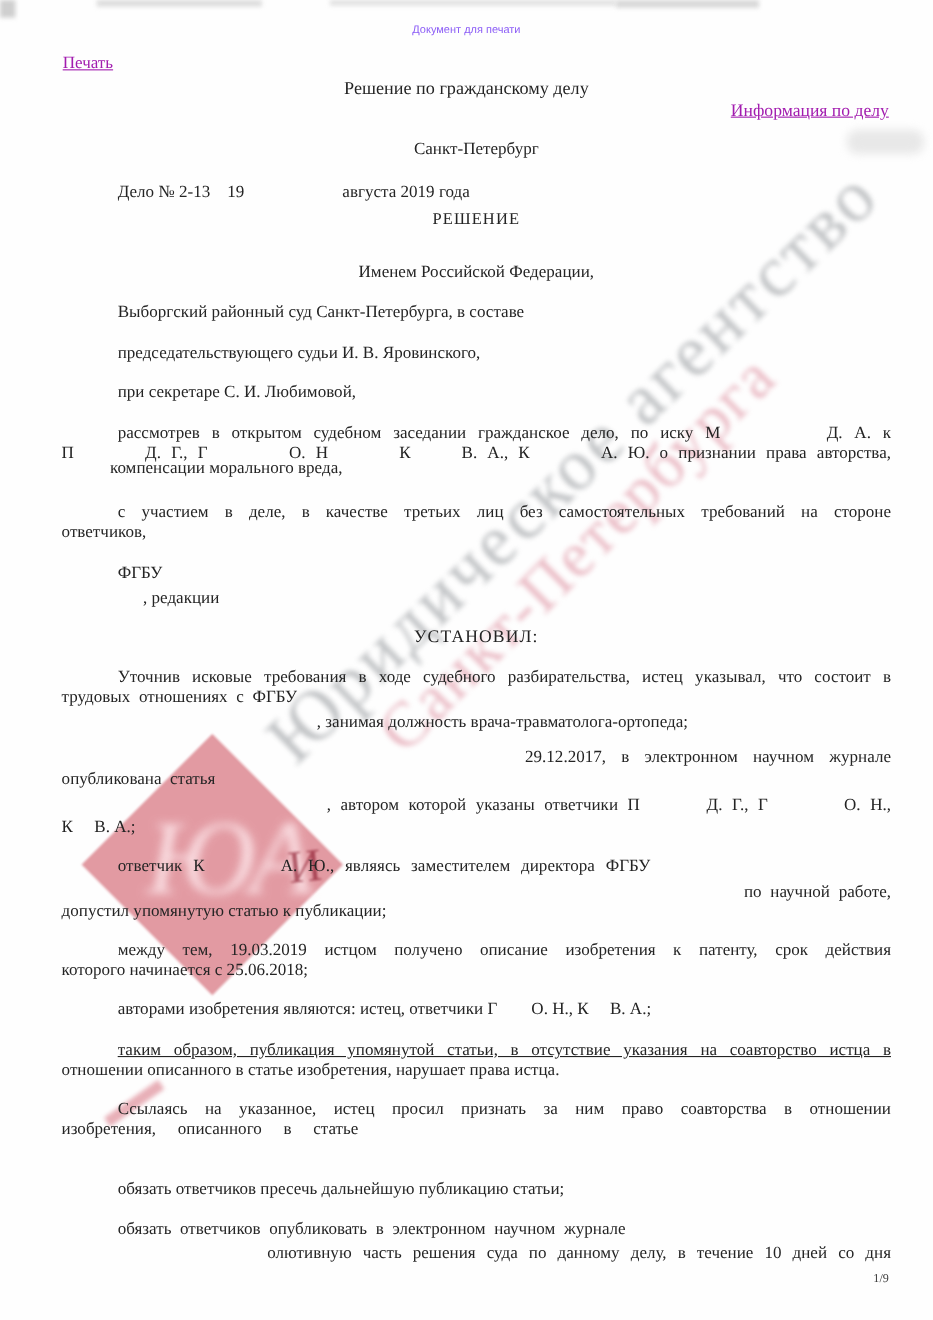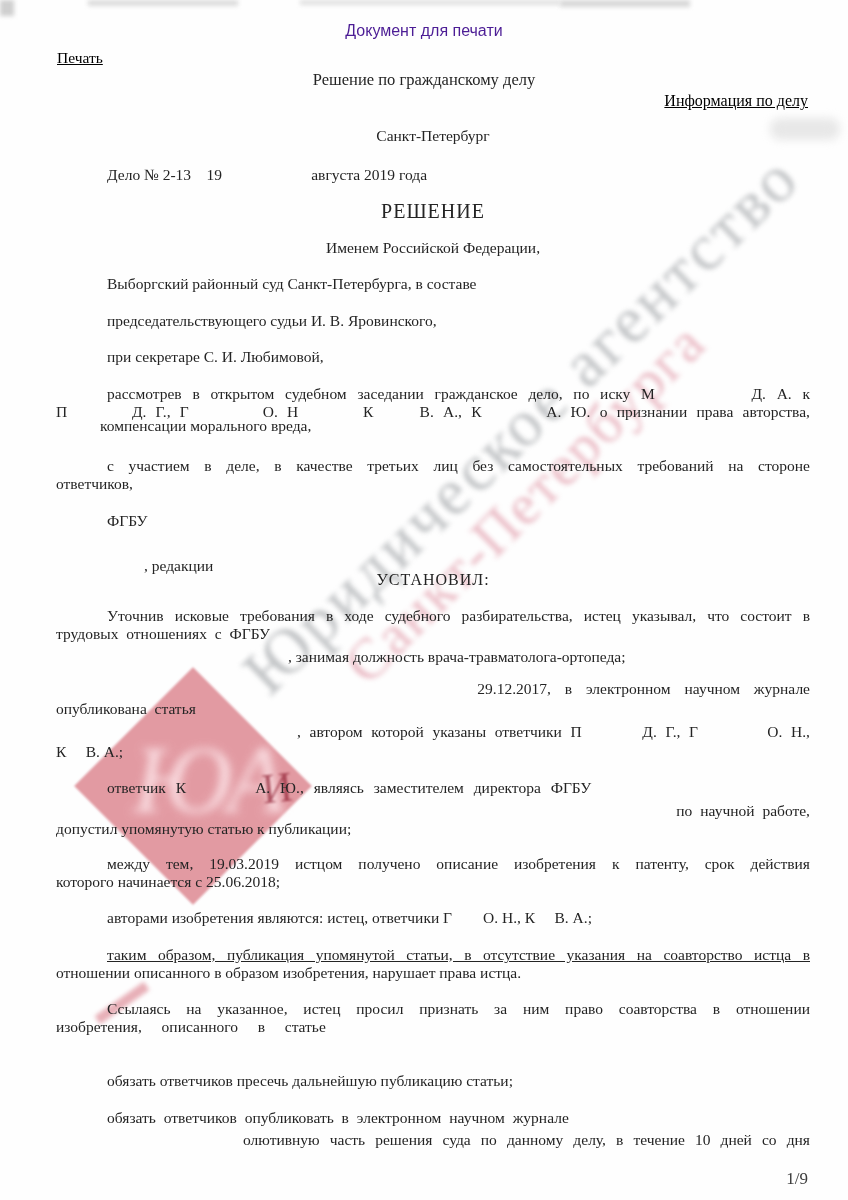--- a/index.html
+++ b/index.html
@@ -76,30 +76,30 @@
   .jst{text-align:justify;text-align-last:justify;}
   .ctr{text-align-last:center;}
   .rgt{text-align:right;text-align-last:right;}
   .ws4{word-spacing:4px;}
   .ws6{word-spacing:6px;}
   .ws10{word-spacing:10px;text-align:right;}
   .hdr-note{
     position:absolute;left:0;right:0;top:22px;
     text-align:center;
     font-family:"Liberation Sans", sans-serif;
-    font-size:16px;color:#4c1d95;
+    font-size:10px;color:#8b5cf6;
   }
-  .link{text-decoration:underline;color:#000000;cursor:pointer;}
+  .link{text-decoration:underline;color:#a21caf;cursor:pointer;}
   .print-link{position:absolute;left:57px;top:49px;font-size:15.5px;}
   .doc-title{position:absolute;left:0;right:0;top:70px;text-align:center;font-size:16.5px;}
   .info-link{position:absolute;right:40px;top:92px;font-size:16px;}
   .h-center{letter-spacing:1px;}
   .page-num{
     position:absolute;right:40px;top:1156px;
-    font-size:17px;color:#3c3c3c;margin-top:13px;
+    font-size:11px;color:#3c3c3c;
   }
 </style>
 </head>
 <body>
 
 <div class="art" style="left:0;top:0;width:14px;height:16px;background:#cfcfcf;"></div>
 <div class="art" style="left:88px;top:0;width:150px;height:6px;"></div>
 <div class="art" style="left:300px;top:0;width:260px;height:5px;background:#e0e0e0;"></div>
 <div class="art" style="left:560px;top:0;width:130px;height:7px;background:#d8d8d8;"></div>
 <div class="art" style="left:770px;top:118px;width:70px;height:22px;background:#e8e8e8;filter:blur(4px);border-radius:10px;"></div>
@@ -114,51 +114,51 @@
 <div class="wm-glyph">И</div>
 <div class="wm-swoosh"></div>
 
 <div class="hdr-note">Документ для печати</div>
 <a class="link print-link">Печать</a>
 <div class="doc-title">Решение по гражданскому делу</div>
 <a class="link info-link">Информация по делу</a>
 
 <div class="ln ctr" style="top:126px;">Санкт-Петербург</div>
 <div class="ln" style="top:165px;left:107px;">Дело № 2-13&nbsp;&nbsp;&nbsp;&nbsp;19&nbsp;&nbsp;&nbsp;&nbsp;&nbsp;&nbsp;&nbsp;&nbsp;&nbsp;&nbsp;&nbsp;&nbsp;&nbsp;&nbsp;&nbsp;&nbsp;&nbsp;&nbsp;&nbsp;&nbsp;&nbsp;&nbsp;&nbsp;августа 2019 года</div>
-<div class="ln ctr h-center" style="top:202px;font-size:20px;">РЕШЕНИЕ</div>
+<div class="ln ctr h-center" style="top:191px;font-size:15px;">РЕШЕНИЕ</div>
 <div class="ln ctr" style="top:238px;">Именем Российской Федерации,</div>
 
 <div class="ln" style="top:274px;left:107px;">Выборгский районный суд Санкт-Петербурга, в составе</div>
 <div class="ln" style="top:311px;left:107px;">председательствующего судьи И. В. Яровинского,</div>
 <div class="ln" style="top:347px;left:107px;">при секретаре С. И. Любимовой,</div>
 <div class="ln ind jst" style="top:384px;">рассмотрев в открытом судебном заседании гражданское дело, по иску М&nbsp;&nbsp;&nbsp;&nbsp;&nbsp;&nbsp;&nbsp;&nbsp; Д. А. к</div>
 <div class="ln jst" style="top:402px;">П&nbsp;&nbsp;&nbsp;&nbsp;&nbsp;&nbsp; Д. Г., Г&nbsp;&nbsp;&nbsp;&nbsp;&nbsp;&nbsp;&nbsp; О. Н&nbsp;&nbsp;&nbsp;&nbsp;&nbsp;&nbsp; К&nbsp;&nbsp;&nbsp;&nbsp; В. А., К&nbsp;&nbsp;&nbsp;&nbsp;&nbsp;&nbsp; А. Ю. о признании права авторства,</div>
 <div class="ln" style="top:416px;margin-left:44px;">компенсации морального вреда,</div>
 <div class="ln ind jst" style="top:456px;">с участием в деле, в качестве третьих лиц без самостоятельных требований на стороне</div>
 <div class="ln" style="top:474px;">ответчиков,</div>
 <div class="ln" style="top:511px;left:107px;">ФГБУ</div>
-<div class="ln" style="top:534px;left:144px;margin-top:22px;">, редакции</div>
+<div class="ln" style="top:534px;left:130px;">, редакции</div>
 
 <div class="ln ctr h-center" style="top:570px;font-size:16px;">УСТАНОВИЛ:</div>
 
 <div class="ln ind jst" style="top:606px;">Уточнив исковые требования в ходе судебного разбирательства, истец указывал, что состоит в</div>
 <div class="ln ws4" style="top:624px;">трудовых отношениях с ФГБУ</div>
 <div class="ln" style="top:647px;left:288px;">, занимая должность врача-травматолога-ортопеда;</div>
 <div class="ln ind ws10" style="top:679px;">29.12.2017, в электронном научном журнале</div>
 <div class="ln" style="top:699px;">опубликована  статья</div>
 <div class="ln jst" style="top:722px;left:297px;">, автором которой указаны ответчики П&nbsp;&nbsp;&nbsp;&nbsp;&nbsp;&nbsp; Д. Г., Г&nbsp;&nbsp;&nbsp;&nbsp;&nbsp;&nbsp;&nbsp; О. Н.,</div>
 <div class="ln" style="top:742px;">К&nbsp;&nbsp;&nbsp;&nbsp; В. А.;</div>
 <div class="ln ind ws6" style="top:778px;">ответчик К&nbsp;&nbsp;&nbsp;&nbsp;&nbsp;&nbsp; А. Ю., являясь заместителем директора ФГБУ</div>
 <div class="ln rgt ws4" style="top:801px;">по научной работе,</div>
 <div class="ln" style="top:819px;">допустил упомянутую статью к публикации;</div>
 <div class="ln ind jst" style="top:854px;">между тем, 19.03.2019 истцом получено описание изобретения к патенту, срок действия</div>
 <div class="ln" style="top:872px;">которого начинается с 25.06.2018;</div>
 <div class="ln ind" style="top:908px;">авторами изобретения являются: истец, ответчики Г&nbsp;&nbsp;&nbsp;&nbsp;&nbsp;&nbsp;&nbsp; О. Н., К&nbsp;&nbsp;&nbsp;&nbsp; В. А.;</div>
 <div class="ln ind jst" style="top:945px;text-decoration:underline;">таким образом, публикация упомянутой статьи, в отсутствие указания на соавторство истца в</div>
-<div class="ln" style="top:963px;">отношении описанного в образом изобретения, нарушает права истца.</div>
+<div class="ln" style="top:963px;">отношении описанного в статье изобретения, нарушает права истца.</div>
 <div class="ln ind jst" style="top:999px;">Ссылаясь на указанное, истец просил признать за ним право соавторства в отношении</div>
 <div class="ln ws6" style="top:1017px;">изобретения,  описанного  в  статье</div>
 <div class="ln" style="top:1071px;left:107px;">обязать ответчиков пресечь дальнейшую публикацию статьи;</div>
 <div class="ln ws4" style="top:1108px;left:107px;">обязать ответчиков опубликовать в электронном научном журнале</div>
 <div class="ln jst" style="top:1130px;left:243px;">олютивную часть решения суда по данному делу, в течение 10 дней со дня</div>
 
 <div class="page-num">1/9</div>
 
 <svg width="0" height="0" style="position:absolute"></svg>
 

